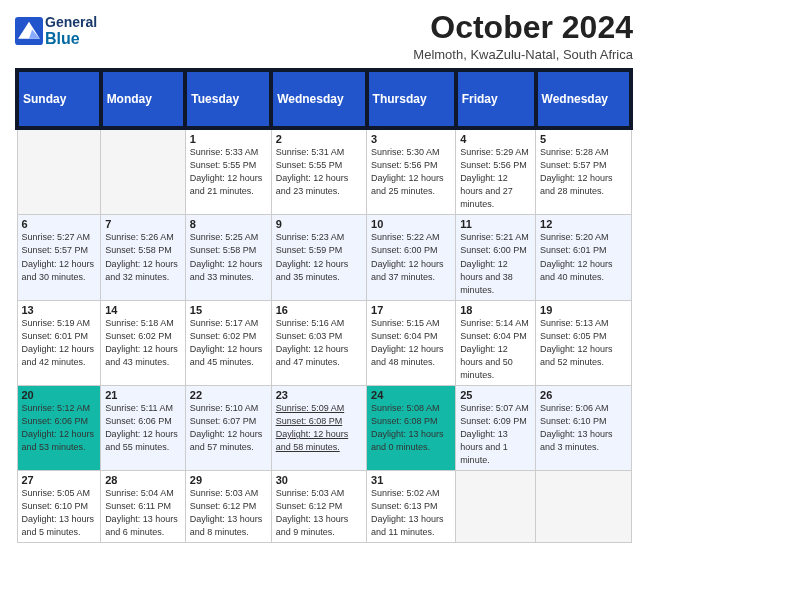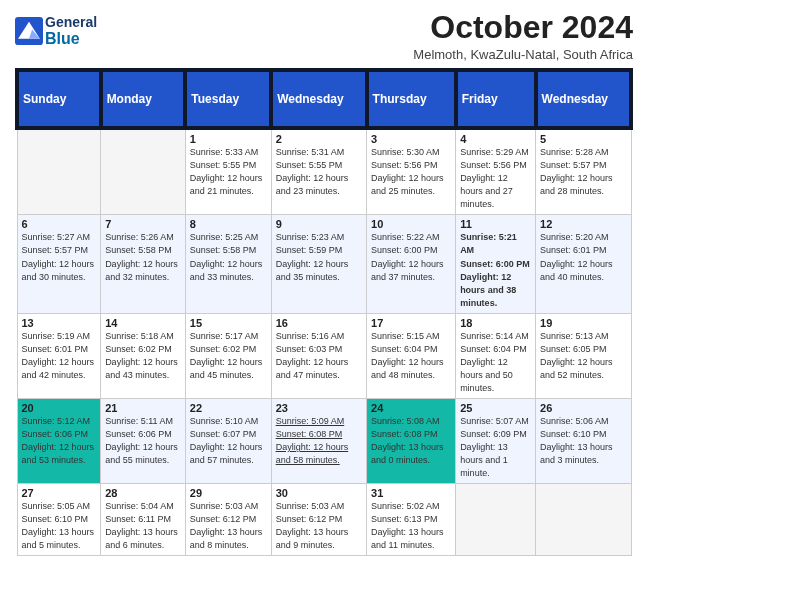--- a/index.html
+++ b/index.html
@@ -182,21 +182,21 @@
 Daylight: 12 hours and 35 minutes.</div>
           </td>
           <td style="background: rgb(240, 244, 255);">
             <span class="day-num">10</span>
             <div class="day-info" style="white-space: pre-line;">Sunrise: 5:22 AM
 Sunset: 6:00 PM
 Daylight: 12 hours and 37 minutes.</div>
           </td>
           <td style="background: rgb(240, 244, 255);">
             <span class="day-num">11</span>
-            <div class="day-info" style="white-space: pre-line; font-weight: bold;">Sunrise: 5:21 AM
+            <div class="day-info" style="white-space: pre-line;">Sunrise: 5:21 AM
 Sunset: 6:00 PM
 Daylight: 12 hours and 38 minutes.</div>
           </td>
           <td style="background: rgb(240, 244, 255);">
             <span class="day-num">12</span>
             <div class="day-info" style="white-space: pre-line;">Sunrise: 5:20 AM
 Sunset: 6:01 PM
 Daylight: 12 hours and 40 minutes.</div>
           </td>
         </tr>

